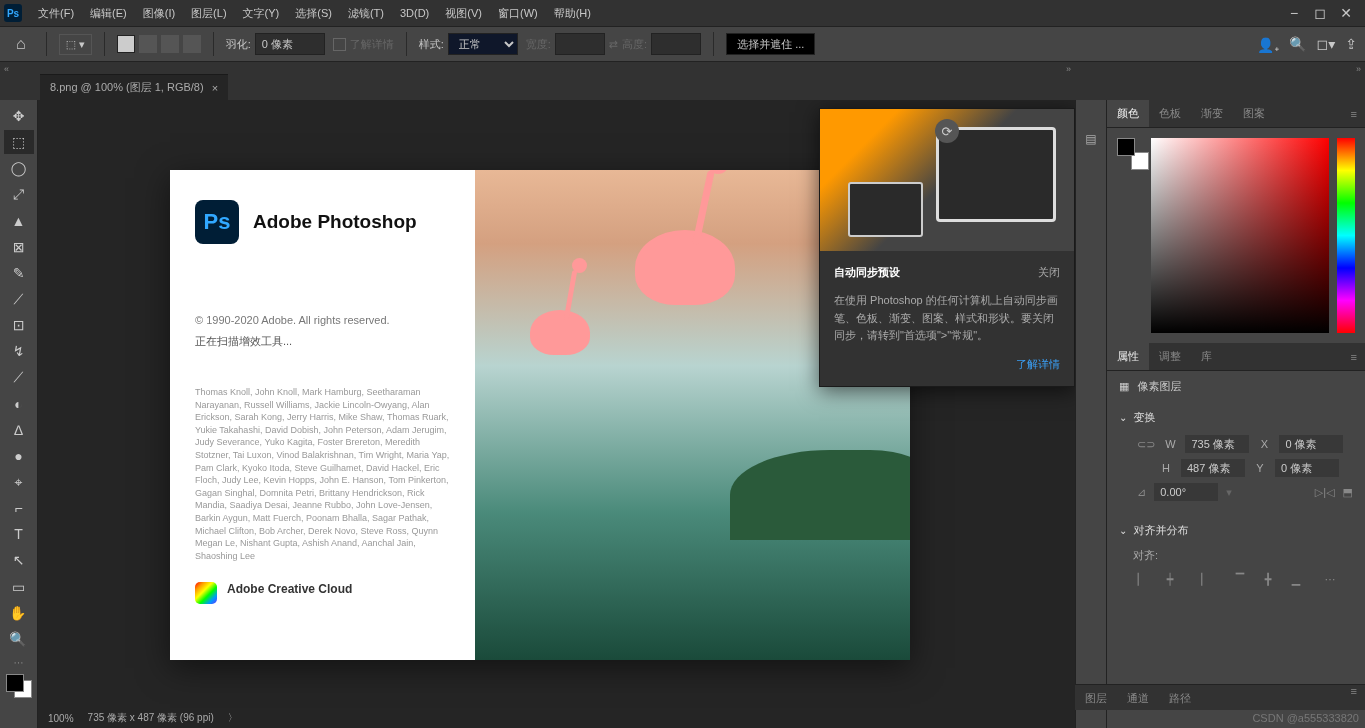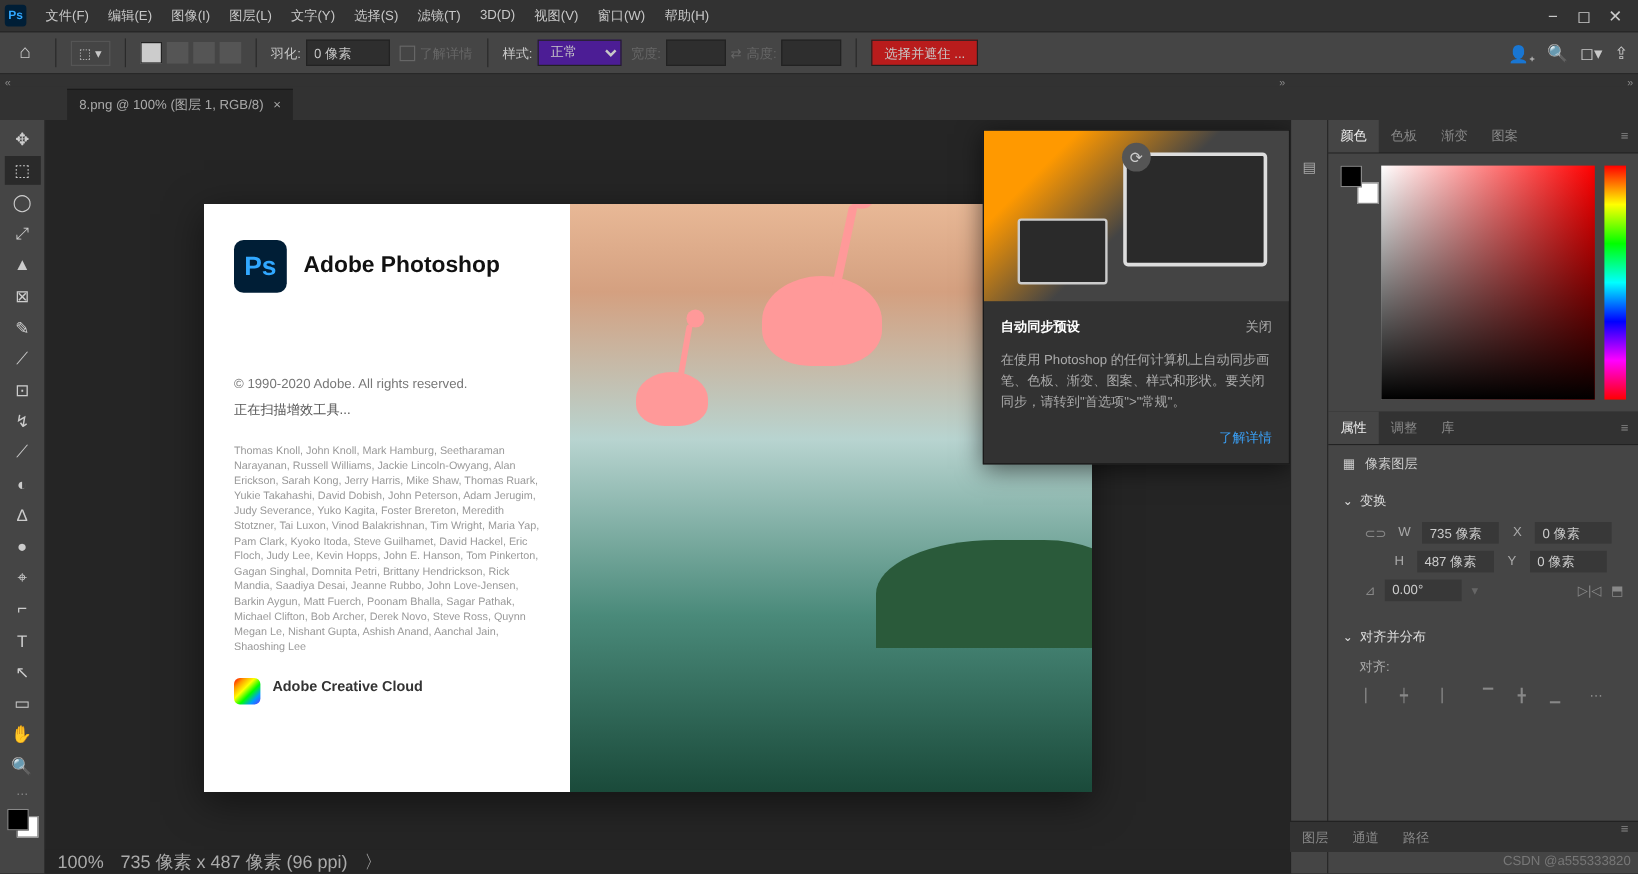--- a/index.html
+++ b/index.html
@@ -6,44 +6,44 @@
 body { background: #323232; color: #c8c8c8; overflow: hidden; width: 1365px; height: 728px; position: relative; }
 .titlebar { height: 26px; background: #323232; display: flex; align-items: center; padding: 0 4px; font-size: 11px; }
 .ps-icon { width: 18px; height: 18px; background: #001e36; border-radius: 3px; display: flex; align-items: center; justify-content: center; color: #31a8ff; font-weight: bold; font-size: 10px; margin-right: 8px; }
 .menu-item { padding: 4px 8px; cursor: pointer; }
 .win-controls { margin-left: auto; display: flex; gap: 12px; padding-right: 8px; }
 .win-btn { width: 14px; height: 14px; display: flex; align-items: center; justify-content: center; cursor: pointer; font-size: 14px; }
 .optbar { height: 36px; background: #454545; border-top: 1px solid #222; border-bottom: 1px solid #222; display: flex; align-items: center; padding: 0 8px; gap: 8px; font-size: 11px; }
 .opt-sep { width: 1px; height: 24px; background: #2a2a2a; margin: 0 4px; }
 .opt-ctrl { display: flex; align-items: center; gap: 4px; }
 .opt-input { background: #2e2e2e; border: 1px solid #222; color: #c8c8c8; padding: 2px 6px; width: 70px; height: 22px; font-size: 11px; }
-.opt-select { background: #4c1d95; border: 1px solid #222; color: #c8c8c8; padding: 2px 6px; width: 70px; height: 22px; font-size: 11px; }
-.opt-btn { background: #b91c1c; border: 1px solid #222; color: #c8c8c8; padding: 3px 10px; height: 22px; font-size: 11px; cursor: pointer; }
+.opt-select { background: #0f172a; border: 1px solid #222; color: #c8c8c8; padding: 2px 6px; width: 70px; height: 22px; font-size: 11px; }
+.opt-btn { background: #000000; border: 1px solid #222; color: #c8c8c8; padding: 3px 10px; height: 22px; font-size: 11px; cursor: pointer; }
 .home-icon { font-size: 16px; padding: 0 8px; cursor: pointer; }
 .opt-right { margin-left: auto; display: flex; gap: 10px; align-items: center; }
 .opt-ricon { font-size: 14px; cursor: pointer; }
 .tabbar { height: 10px; background: #323232; }
-.doctab-row { height: 28px; background: #323232; display: flex; align-items: flex-end; padding-left: 56px; }
+.doctab-row { height: 28px; background: #323232; display: flex; align-items: flex-end; padding-left: 40px; }
 .doctab { background: #252525; padding: 5px 10px; font-size: 11px; color: #aaa; display: flex; align-items: center; gap: 8px; border-top: 1px solid #1a1a1a; }
 .main { display: flex; height: 628px; }
 .toolbar { width: 38px; background: #454545; border-right: 1px solid #222; display: flex; flex-direction: column; align-items: center; padding-top: 4px; gap: 2px; }
 .tool { width: 30px; height: 26px; display: flex; align-items: center; justify-content: center; cursor: pointer; color: #ccc; font-size: 14px; }
 .tool.active { background: #2a2a2a; }
 .tool-colors { margin-top: auto; margin-bottom: 30px; position: relative; width: 26px; height: 26px; }
 .fg-color { position: absolute; top: 0; left: 0; width: 18px; height: 18px; background: #000; border: 1px solid #888; z-index: 2; }
 .bg-color { position: absolute; bottom: 0; right: 0; width: 18px; height: 18px; background: #fff; border: 1px solid #888; }
 .canvas-area { flex: 1; background: #252525; position: relative; overflow: hidden; }
 .splash { position: absolute; left: 132px; top: 70px; width: 740px; height: 490px; background: #fff; display: flex; box-shadow: 0 8px 30px rgba(0,0,0,0.5); }
 .splash-left { width: 305px; padding: 30px 25px; color: #333; }
 .splash-logo-row { display: flex; align-items: center; gap: 14px; margin-bottom: 70px; }
 .splash-ps { width: 44px; height: 44px; background: #001e36; border-radius: 8px; display: flex; align-items: center; justify-content: center; color: #31a8ff; font-weight: bold; font-size: 22px; }
 .splash-title { font-size: 19px; font-weight: bold; color: #111; }
 .splash-copy { font-size: 11px; color: #777; margin-bottom: 8px; }
 .splash-info { font-size: 10.5px; color: #888; line-height: 1.5; margin-bottom: 16px; }
-.splash-scan { font-size: 11px; color: #555; margin-bottom: 20px; }
+.splash-scan { font-size: 11px; color: #555; margin-bottom: 37px; }
 .splash-credits { font-size: 9px; color: #999; line-height: 1.4; margin-bottom: 20px; }
 .splash-cc-row { display: flex; align-items: flex-start; gap: 10px; }
 .splash-cc-icon { width: 22px; height: 22px; background: linear-gradient(135deg,#ff0000,#ff9900,#ffff00,#00ff00,#0099ff,#6633ff); border-radius: 5px; }
 .splash-cc-text { font-size: 12px; font-weight: bold; color: #333; }
 .splash-right { flex: 1; background: linear-gradient(180deg, #e8b896 0%, #d4a080 15%, #b8d4d0 40%, #4a8a7a 70%, #1a4a3a 100%); position: relative; overflow: hidden; }
 .flamingo { position: absolute; }
 .fl-body { background: #ff9999; border-radius: 50% 50% 40% 40%; }
 .notif-popup { position: absolute; right: 0; top: 8px; width: 256px; background: #323232; border: 1px solid #1a1a1a; box-shadow: 0 4px 20px rgba(0,0,0,0.6); z-index: 100; }
 .notif-img { height: 142px; background: linear-gradient(135deg,#ff9900 20%,#444 50%); position: relative; overflow: hidden; }
 .notif-body { padding: 14px; font-size: 11px; }
@@ -69,21 +69,21 @@
 .prop-hdr { padding: 8px 12px; display: flex; align-items: center; gap: 8px; color: #ccc; }
 .prop-section { padding: 8px 12px; }
 .prop-sec-title { display: flex; align-items: center; gap: 6px; color: #ddd; margin-bottom: 10px; cursor: pointer; }
 .prop-sec-title::before { content: '⌄'; font-size: 10px; }
 .prop-row { display: flex; align-items: center; gap: 8px; margin-bottom: 6px; padding-left: 18px; }
 .prop-label { width: 14px; color: #aaa; text-align: center; }
 .prop-input { background: #383838; border: none; color: #ccc; padding: 3px 6px; width: 64px; font-size: 11px; }
 .align-row { display: flex; gap: 6px; padding: 6px 12px; }
 .align-btn { width: 22px; height: 20px; display: flex; align-items: center; justify-content: center; color: #888; cursor: pointer; }
 .panel-mini-tabs { position: absolute; bottom: 18px; right: 0; width: 290px; height: 26px; background: #323232; display: flex; font-size: 11px; border-top: 1px solid #222; }
-.status-bar { position: absolute; bottom: 0; left: 38px; right: 290px; height: 20px; background: #252525; display: flex; align-items: center; font-size: 15px; color: #aaa; padding: 0 10px; gap: 14px; }
+.status-bar { position: absolute; bottom: 0; left: 38px; right: 290px; height: 20px; background: #252525; display: flex; align-items: center; font-size: 10px; color: #aaa; padding: 0 10px; gap: 14px; }
 .watermark { position: absolute; bottom: 4px; right: 6px; font-size: 11px; color: #777; z-index: 200; }
 .chk { width: 13px; height: 13px; border: 1px solid #666; display: inline-block; }
 .hbox { display: flex; align-items: center; gap: 4px; }
 .dim { color: #666; }
 .collapse-arrow { position: absolute; font-size: 9px; color: #888; }
 </style>
 </head>
 <body>
 
 <div class="titlebar">

